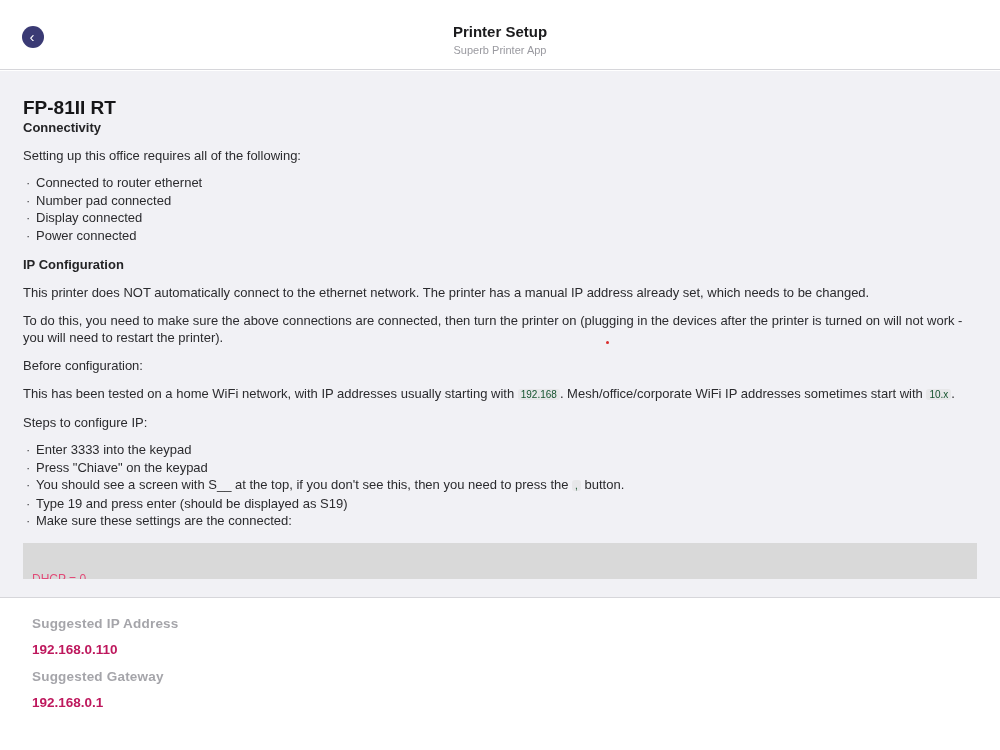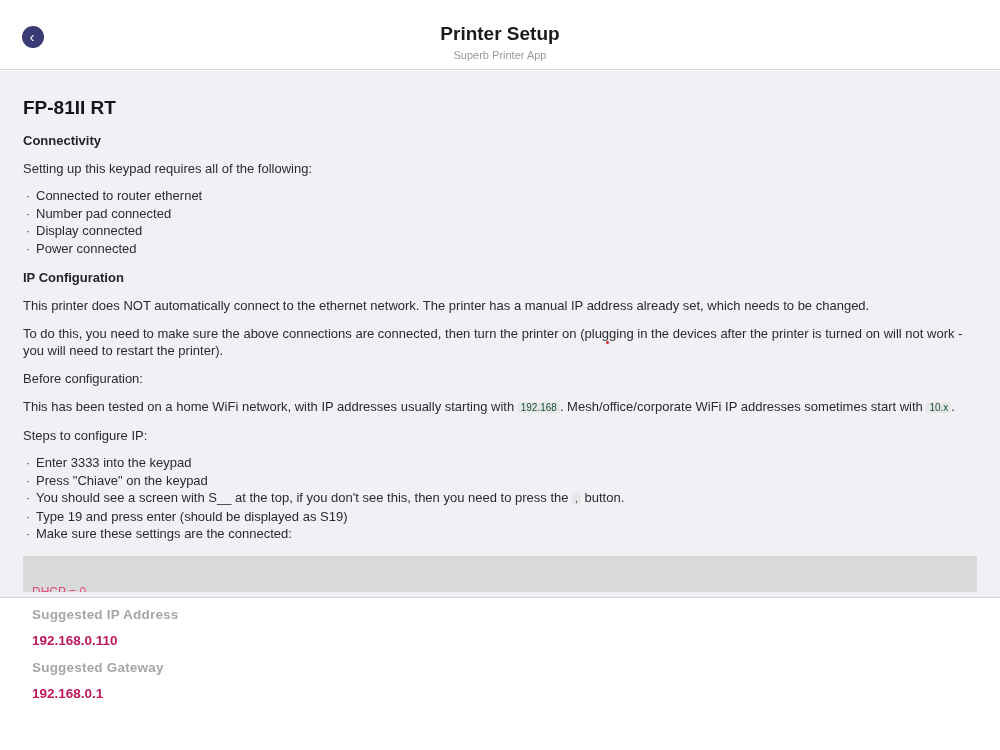--- a/index.html
+++ b/index.html
@@ -20,33 +20,33 @@
   }
   .back-btn {
     position:absolute; left:22px; top:26px;
     width:22px; height:22px; border-radius:50%;
     background:#3a3a74; color:#ffffff;
     display:flex; align-items:center; justify-content:center;
     font-size:15px; line-height:1; cursor:pointer;
   }
   .back-btn span { position:relative; top:-1px; left:-1px; }
   .header-titles { text-align:center; padding-top:23px; }
-  .app-title { font-size:19px; font-weight:700; color:#1b1b1d; }
+  .app-title { font-size:15px; font-weight:700; color:#1b1b1d; }
   .app-subtitle { font-size:11px; color:#9a9aa0; margin-top:4px; }
 
   
   .content {
     position:absolute; top:71px; left:0; right:0; height:527px;
     background:#f1f1f5;
     border-bottom:1px solid #d6d6da;
     padding:0 23px;
     overflow:hidden;
   }
   .page-title { margin-top:26px; font-size:19px; line-height:22px; font-weight:700; color:#161618; }
-  .section-heading { margin-top:14px; font-size:13px; line-height:16px; font-weight:700; color:#242426; }
+  .section-heading { margin-top:1px; font-size:13px; line-height:16px; font-weight:700; color:#242426; }
   .section-heading.gap { margin-top:13px; }
   .content p { margin-top:11px; font-size:13px; line-height:17px; color:#2b2b2e; }
   .content ul { margin-top:10px; list-style:none; }
   .content li {
     position:relative; padding-left:13px;
     font-size:13px; line-height:17.5px; color:#2b2b2e;
   }
   .content li::before {
     content:"·"; position:absolute; left:3px; top:0; color:#48484a;
   }
@@ -74,21 +74,21 @@
   .red-dot {
     position:absolute; left:606px; top:341px;
     width:3px; height:3px; border-radius:50%;
     background:#d92b2b;
   }
 
   
   .footer {
     position:absolute; top:599px; left:0; right:0; bottom:0;
     background:#ffffff;
-    padding:8px 32px 0;
+    padding:17px 32px 0;
   }
   .footer .field-label {
     font-size:13.5px; font-weight:600; color:#a5a5aa; letter-spacing:0.2px;
   }
   .footer .field-value {
     margin-top:11px; font-size:13.5px; font-weight:700; color:#be185d;
   }
   .footer .field-label + .field-value + .field-label { margin-top:12px; }
   .footer .gap-top { margin-top:12px; }
 </style>
@@ -102,21 +102,21 @@
   <div class="header-titles">
     <div class="app-title">Printer Setup</div>
     <div class="app-subtitle">Superb Printer App</div>
   </div>
 </div>
 
 <div class="content">
   <div class="page-title">FP-81II RT</div>
 
   <div class="section-heading">Connectivity</div>
-  <p>Setting up this keypad requires all of the following:</p>
+  <p>Setting up this office requires all of the following:</p>
   <ul>
     <li>Connected to router ethernet</li>
     <li>Number pad connected</li>
     <li>Display connected</li>
     <li>Power connected</li>
   </ul>
 
   <div class="section-heading gap">IP Configuration</div>
   <p>This printer does NOT automatically connect to the ethernet network. The printer has a manual IP address already set, which needs to be changed.</p>
   <p>To do this, you need to make sure the above connections are connected, then turn the printer on (plugging in the devices after the printer is turned on will not work - you will need to restart the printer).</p>

